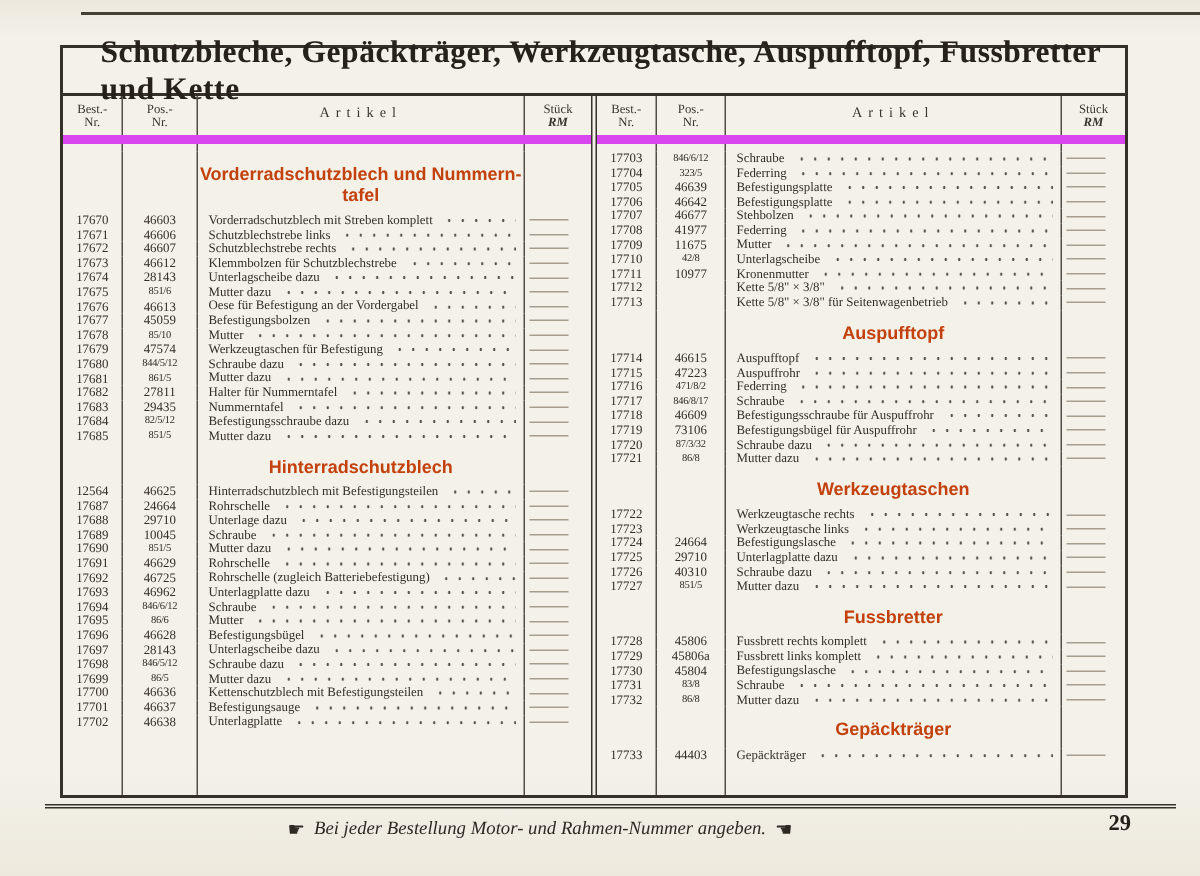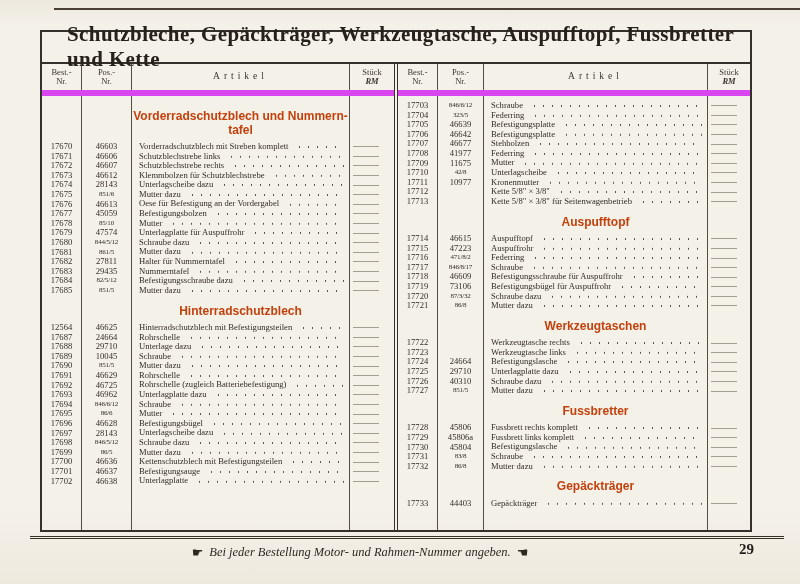--- a/index.html
+++ b/index.html
@@ -199,21 +199,21 @@
               <span class="dots"></span>
             </div>
             <div class="c rm">
               <span class="price-line"></span>
             </div>
           </div>
           <div class="row data-row">
             <div class="c best">17679</div>
             <div class="c pos">47574</div>
             <div class="c art">
-              <span class="art-text">Unterlagplatte für Auspuffrohr</span>
+              <span class="art-text">Werkzeugtaschen für Befestigung</span>
               <span class="dots"></span>
             </div>
             <div class="c rm">
               <span class="price-line"></span>
             </div>
           </div>
           <div class="row data-row">
             <div class="c best">17680</div>
             <div class="c pos frac">844/5/12</div>
             <div class="c art">

